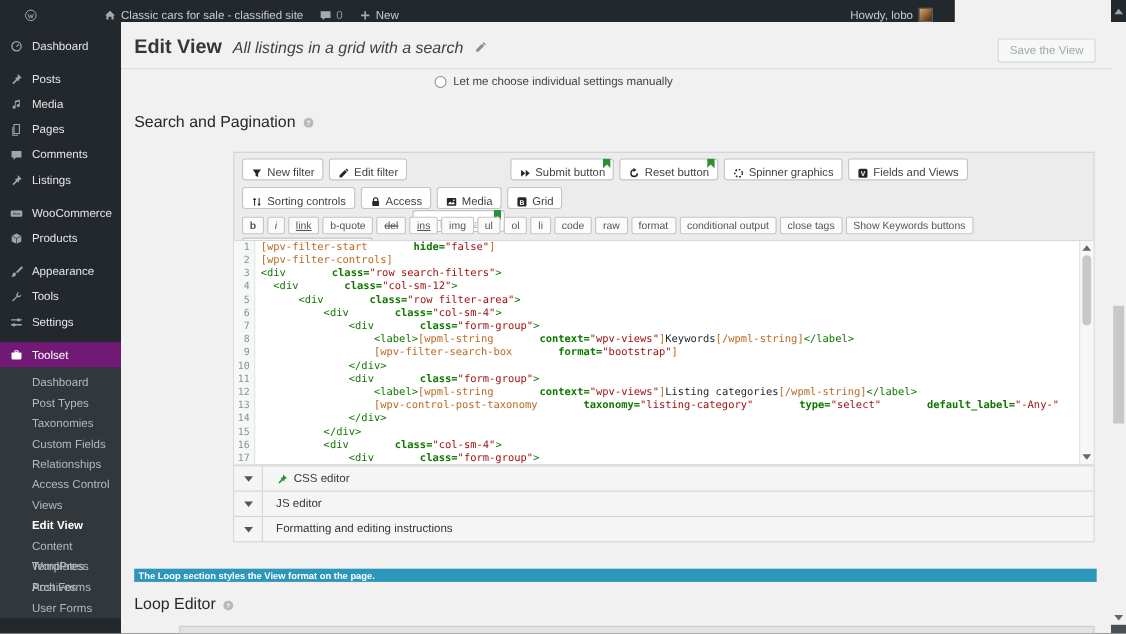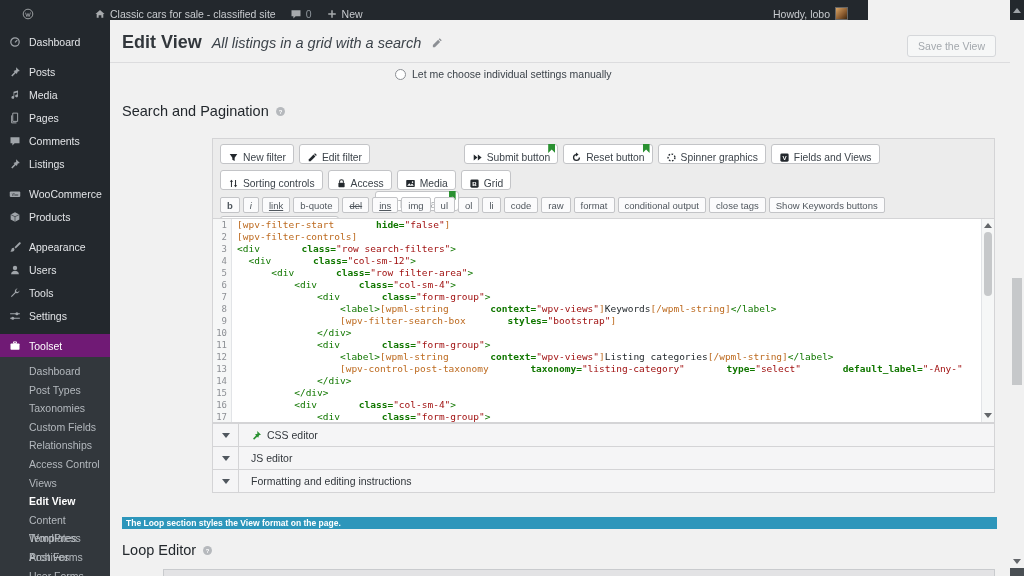--- a/index.html
+++ b/index.html
@@ -239,29 +239,20 @@
             <svg viewBox="0 0 16 16">
               <path d="M13.8 1.8L7.3 8.3l1.7 1.7 6.5-6.5c.6-.9-.8-2.3-1.7-1.7z" fill="currentColor"></path>
               <path d="M6.5 9c-1.8-.3-3.2.9-3.2 2.4 0 1.2-.7 1.9-1.8 2.3 1.2.7 3.2.8 4.5-.1 1-.7 1.4-1.9 1.2-3z" fill="currentColor"></path>
             </svg>
           </span>
           <span>Appearance</span>
         </div>
         <div class="sb-item">
           <span class="sb-ico">
             <svg viewBox="0 0 16 16">
-              <circle cx="8" cy="5.2" r="2.9" fill="currentColor"></circle>
-              <path d="M2.8 13.8c0-2.9 2.3-4.7 5.2-4.7s5.2 1.8 5.2 4.7z" fill="currentColor"></path>
-            </svg>
-          </span>
-          <span>Users</span>
-        </div>
-        <div class="sb-item">
-          <span class="sb-ico">
-            <svg viewBox="0 0 16 16">
               <path d="M14 4.5a3.8 3.8 0 0 1-5 3.6l-4.6 4.6-1.9.8.8-1.9L7.9 7A3.8 3.8 0 0 1 11.5 2l-2 2 .3 2.2 2.2.3z" fill="currentColor"></path>
             </svg>
           </span>
           <span>Tools</span>
         </div>
         <div class="sb-item">
           <span class="sb-ico">
             <svg viewBox="0 0 16 16">
               <path d="M1.5 5h13M1.5 11h13" stroke="currentColor" stroke-width="1.6"></path>
               <circle cx="10.5" cy="5" r="2" fill="currentColor"></circle>
@@ -485,21 +476,21 @@
             <div class="crow">
               <span class="ln">7</span>
               <span class="lc"><span class="tok-tx">              </span><span class="tok-tg">&lt;div </span><span class="tok-at">class=</span><span class="tok-st">"form-group"</span><span class="tok-tg">&gt;</span></span>
             </div>
             <div class="crow">
               <span class="ln">8</span>
               <span class="lc"><span class="tok-tx">                  </span><span class="tok-tg">&lt;label&gt;</span><span class="tok-sc">[wpml-string </span><span class="tok-at">context=</span><span class="tok-st">"wpv-views"</span><span class="tok-sc">]</span><span class="tok-tx">Keywords</span><span class="tok-sc">[/wpml-string]</span><span class="tok-tg">&lt;/label&gt;</span></span>
             </div>
             <div class="crow">
               <span class="ln">9</span>
-              <span class="lc"><span class="tok-tx">                  </span><span class="tok-sc">[wpv-filter-search-box </span><span class="tok-at">styles=</span><span class="tok-st">"bootstrap"</span><span class="tok-sc">]</span></span>
+              <span class="lc"><span class="tok-tx">                  </span><span class="tok-sc">[wpv-filter-search-box </span><span class="tok-at">format=</span><span class="tok-st">"bootstrap"</span><span class="tok-sc">]</span></span>
             </div>
             <div class="crow">
               <span class="ln">10</span>
               <span class="lc"><span class="tok-tx">              </span><span class="tok-tg">&lt;/div&gt;</span></span>
             </div>
             <div class="crow">
               <span class="ln">11</span>
               <span class="lc"><span class="tok-tx">              </span><span class="tok-tg">&lt;div </span><span class="tok-at">class=</span><span class="tok-st">"form-group"</span><span class="tok-tg">&gt;</span></span>
             </div>
             <div class="crow">

